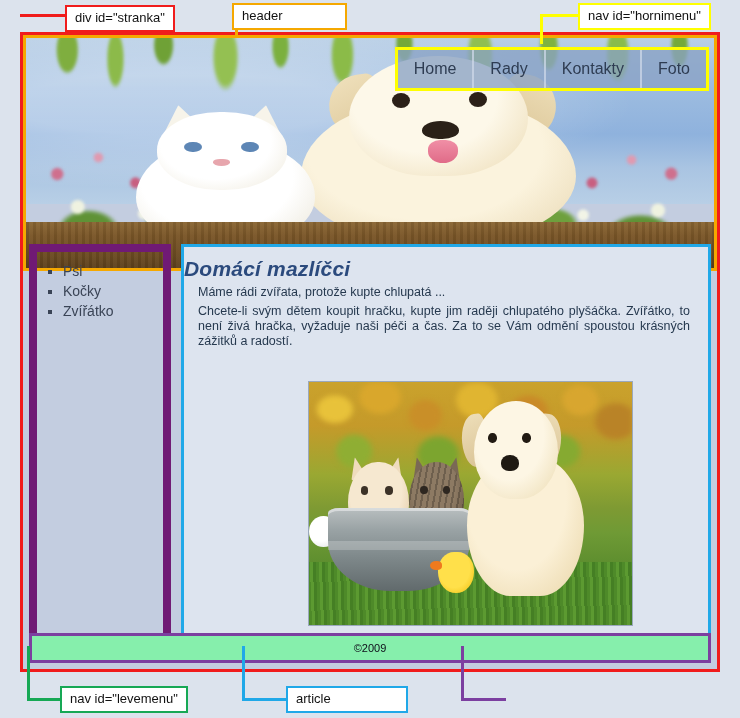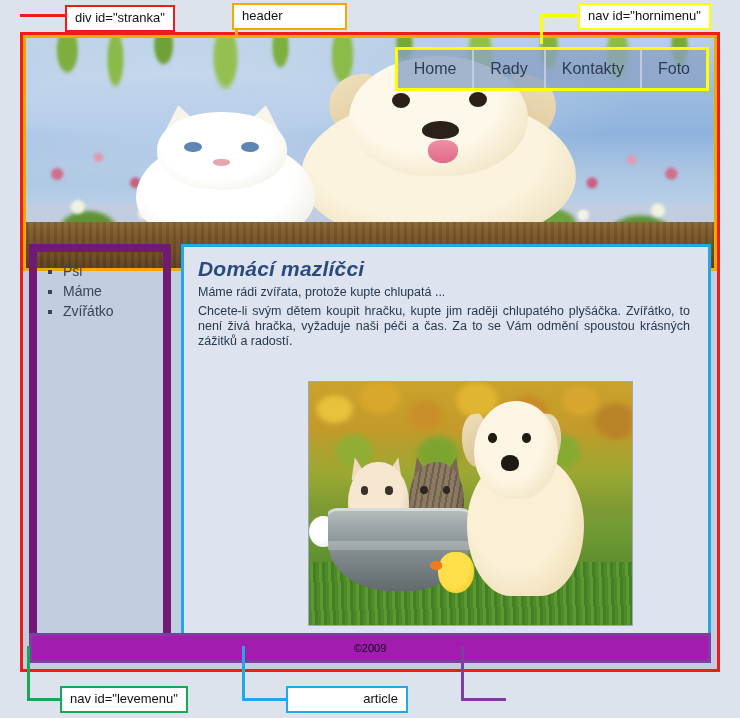--- a/index.html
+++ b/index.html
@@ -213,21 +213,21 @@
 
   #article {
     position: absolute;
     left: 158px; top: 209px;
     width: 530px; height: 415px;
     border: 3px solid #20a8e8;
     background: #dde4ef;
     overflow: hidden;
   }
   #article h1 {
-    margin: 10px 0 4px 14px;
+    margin: 10px 0 4px 0;
     font-size: 21px;
     font-style: italic;
     font-weight: bold;
     color: #2b4a7d;
     letter-spacing: .2px;
   }
   #article p {
     margin: 0 18px 4px 14px;
     font-size: 12.5px;
     color: #26394f;
@@ -329,21 +329,21 @@
     background: radial-gradient(circle at 38% 32%, #ffffff 0 55%, #e7e9ea 85%, #cdd2d4 100%);
     border-radius: 50%;
   }
 
   
   #footer {
     position: absolute;
     left: 6px; bottom: 6px;
     width: 682px; height: 30px;
     border: 3px solid #7c3fa0;
-    background: #a21caf;
+    background: #86efac;
     color: #0d0d18;
     font-size: 11px;
     display: flex; align-items: center; justify-content: center;
   }
 </style>
 </head>
 <body>
 
 <div id="root">
 
@@ -372,21 +372,21 @@
   </div>
 
   <div class="callout" style="left:65px; top:5px; border-color:#f01c1c;">div id="stranka"</div>
 
   <div class="callout" style="left:232px; top:3px; width:115px; border-color:#f5a800;">header</div>
 
   <div class="callout" style="left:578px; top:3px; border-color:#ffff00;">nav id="hornimenu"</div>
 
   <div class="callout" style="left:60px; top:686px; border-color:#16a855;">nav id="levemenu"</div>
 
-  <div class="callout" style="left:286px; top:686px; width:122px; border-color:#20a8e8;text-align:right;">article</div>
+  <div class="callout" style="left:286px; top:686px; width:122px; border-color:#20a8e8;">article</div>
 
 
   <div id="stranka">
 
     <div id="header">
       <div class="hdr-photo">
         <div class="sky"></div>
         <div class="hdr-foliage"></div>
         <div class="hdr-flowers-l"></div>
         <div class="hdr-flowers-r"></div>
@@ -412,21 +412,21 @@
         <a href="#">Home</a>
         <a href="#">Rady</a>
         <a href="#">Kontakty</a>
         <a href="#">Foto</a>
       </nav>
     </div>
 
     <nav id="levemenu">
       <ul>
         <li>Psi</li>
-        <li>Máme</li>
+        <li>Kočky</li>
         <li>Zvířátko</li>
       </ul>
     </nav>
 
     <article id="article">
       <h1>Domácí mazlíčci</h1>
       <p>Máme rádi zvířata, protože kupte chlupatá ...</p>
       <p class="justified">Chcete-li svým  dětem koupit hračku, kupte  jim raději chlupatého plyšáčka. Zvířátko, to  není živá  hračka,  vyžaduje  naši  péči  a  čas.  Za  to  se  Vám  odmění  spoustou krásných zážitků a radostí.</p>
 
       <div class="art-photo">

